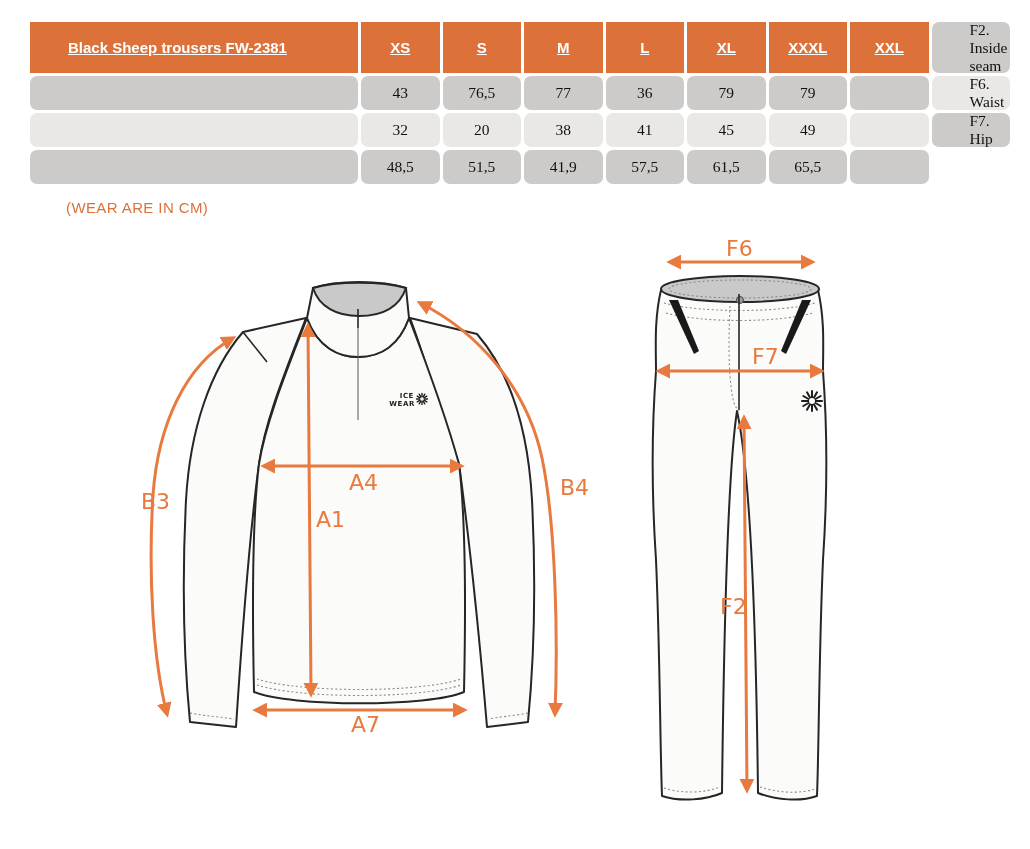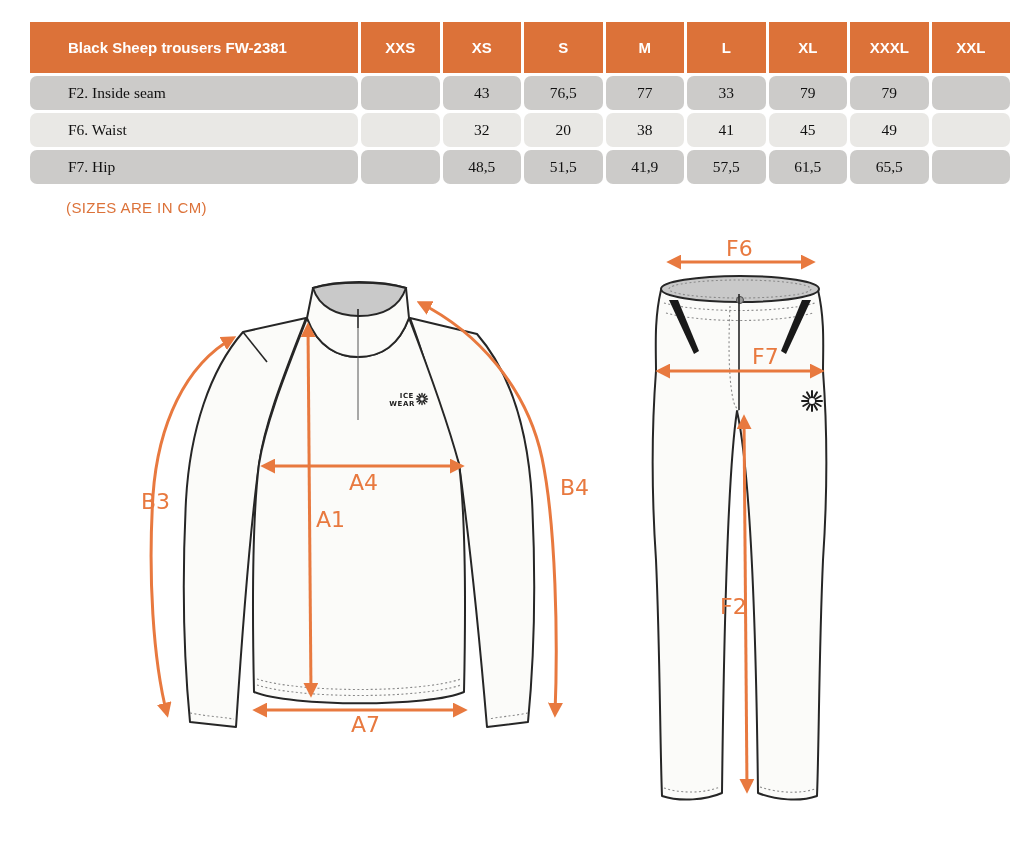--- a/index.html
+++ b/index.html
@@ -11,21 +11,21 @@
   .size-table{
     position:absolute;left:30px;top:22px;width:980px;
     display:grid;
     grid-template-columns:328px repeat(8,1fr);
     grid-template-rows:51px 34px 34px 34px;
     gap:3px;background:#fff;
   }
   .hc{
     background:var(--accent,#DC7239);color:#fff;
     font:bold 15px "Liberation Sans",sans-serif;
-    display:flex;align-items:center;justify-content:center;
+    display:flex;align-items:center;justify-content:center;text-decoration:underline;
   }
   .hc.title{justify-content:flex-start;padding-left:38px;}
   .dc{
     font:15.5px "Liberation Serif",serif;color:#111;
     display:flex;align-items:center;justify-content:center;border-radius:7px;
   }
   .dc.label{justify-content:flex-start;padding-left:38px;}
   .r-dark{background:var(--row-dark,#CCCBC9);}
   .r-light{background:var(--row-light,#E9E8E5);font-family:Liberation Serif, serif;}
   
@@ -47,35 +47,34 @@
   .burst{stroke:#1d1d1d;stroke-width:1.4;stroke-linecap:round;}
   .burst-lg{stroke:#1d1d1d;stroke-width:2;stroke-linecap:round;}
   .wedge{fill:#191919;}
   #ah path{fill:var(--arrow,#E8793F);}
 </style>
 </head>
 <body>
 
 <div class="size-table">
   <div class="hc title">Black Sheep trousers FW-2381</div>
-  <div class="hc">XXS</div>
   <div class="hc">XS</div>
   <div class="hc">S</div>
   <div class="hc">M</div>
   <div class="hc">L</div>
   <div class="hc">XL</div>
   <div class="hc">XXXL</div>
   <div class="hc">XXL</div>
 
   <div class="dc label r-dark">F2. Inside seam</div>
   <div class="dc r-dark"></div>
   <div class="dc r-dark">43</div>
   <div class="dc r-dark">76,5</div>
   <div class="dc r-dark">77</div>
-  <div class="dc r-dark">33</div>
+  <div class="dc r-dark">36</div>
   <div class="dc r-dark">79</div>
   <div class="dc r-dark">79</div>
   <div class="dc r-dark"></div>
 
   <div class="dc label r-light">F6. Waist</div>
   <div class="dc r-light"></div>
   <div class="dc r-light">32</div>
   <div class="dc r-light">20</div>
   <div class="dc r-light">38</div>
   <div class="dc r-light">41</div>
@@ -87,21 +86,21 @@
   <div class="dc r-dark"></div>
   <div class="dc r-dark">48,5</div>
   <div class="dc r-dark">51,5</div>
   <div class="dc r-dark">41,9</div>
   <div class="dc r-dark">57,5</div>
   <div class="dc r-dark">61,5</div>
   <div class="dc r-dark">65,5</div>
   <div class="dc r-dark"></div>
 </div>
 
-<div class="sizes-note">(SIZES ARE IN CM)</div>
+<div class="sizes-note">(WEAR ARE IN CM)</div>
 
 <svg class="diagram" width="1030" height="621" viewBox="0 228 1030 621">
   <defs>
     <marker id="ah" viewBox="0 0 10 10" refX="7.5" refY="5" markerWidth="5" markerHeight="5" orient="auto-start-reverse">
       <path d="M0,0 L10,5 L0,10 Z"></path>
     </marker>
   </defs>
 
   <g>
 

